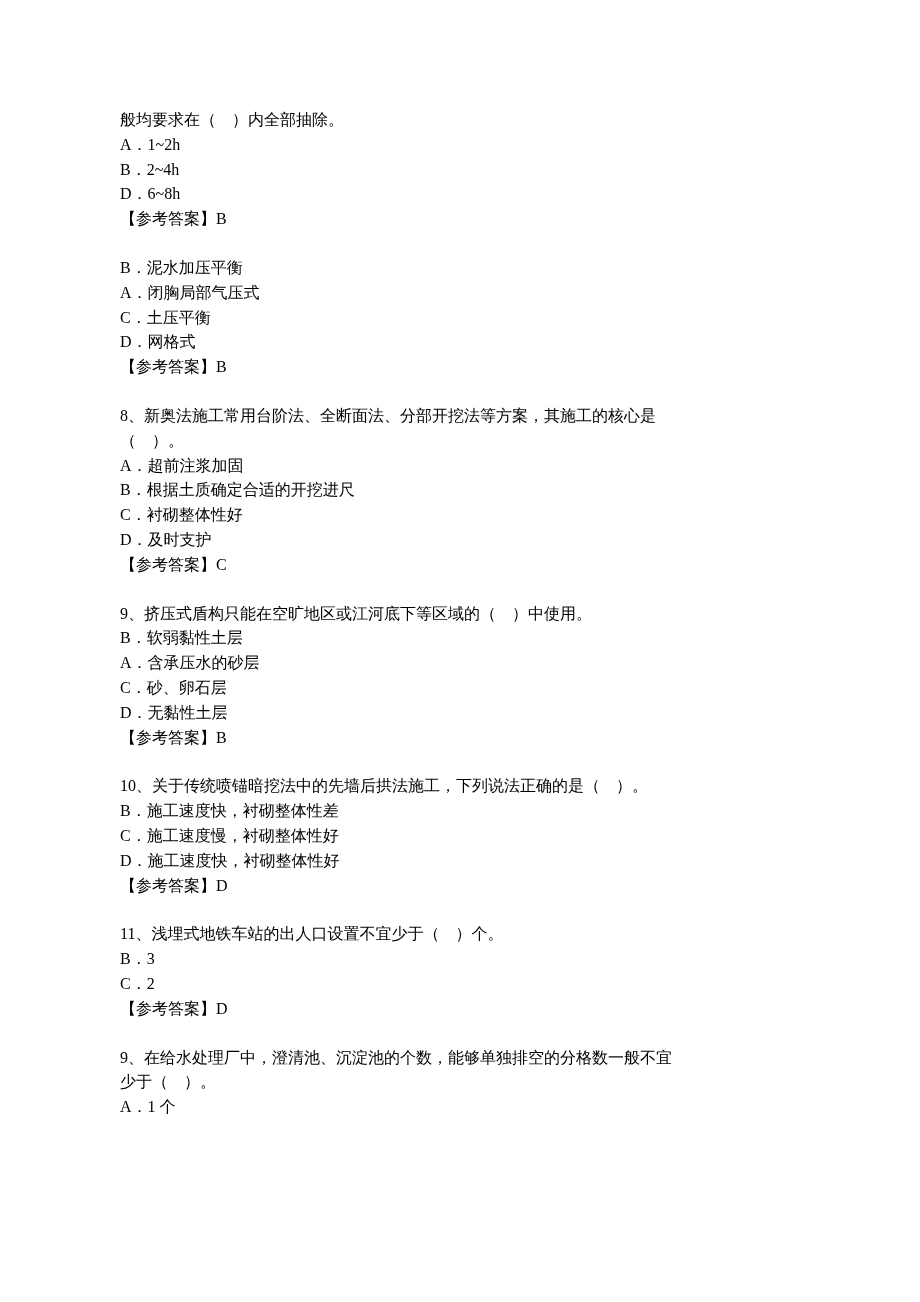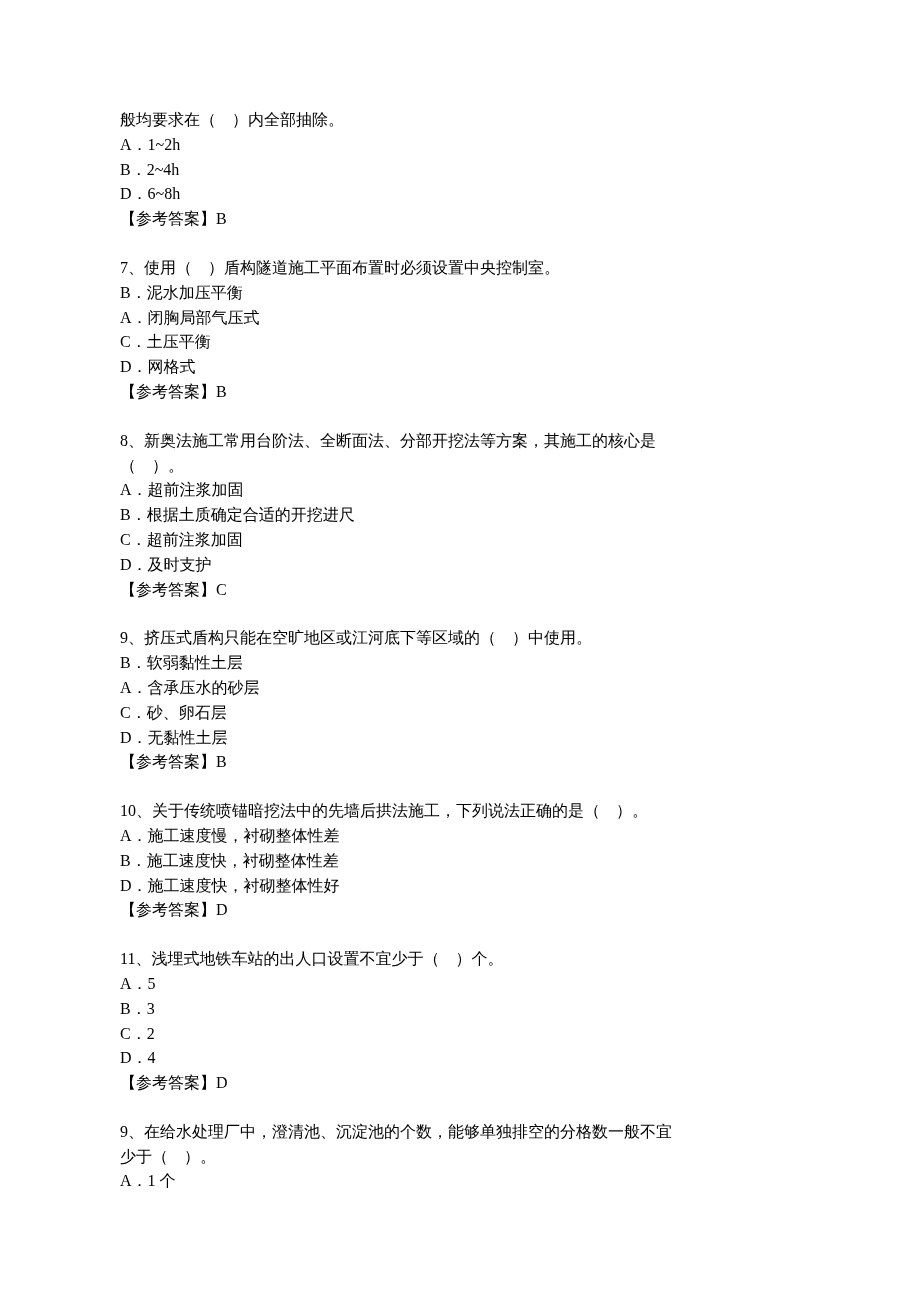--- a/index.html
+++ b/index.html
@@ -35,60 +35,57 @@
 
   <div class="q-block">
     <div class="line">般均要求在（　）内全部抽除。</div>
     <div class="line">A．1~2h</div>
     <div class="line">B．2~4h</div>
     <div class="line">D．6~8h</div>
     <div class="line">【参考答案】B</div>
   </div>
 
   <div class="q-block">
-    <div class="line">7、使用（　）盾构隧道施工平面布置时必须设置中央控制室。</div>
     <div class="line">B．泥水加压平衡</div>
     <div class="line">A．闭胸局部气压式</div>
     <div class="line">C．土压平衡</div>
     <div class="line">D．网格式</div>
     <div class="line">【参考答案】B</div>
   </div>
 
   <div class="q-block">
     <div class="line">8、新奥法施工常用台阶法、全断面法、分部开挖法等方案，其施工的核心是（　）。</div>
     <div class="line">A．超前注浆加固</div>
     <div class="line">B．根据土质确定合适的开挖进尺</div>
-    <div class="line">C．超前注浆加固</div>
+    <div class="line">C．衬砌整体性好</div>
     <div class="line">D．及时支护</div>
     <div class="line">【参考答案】C</div>
   </div>
 
   <div class="q-block">
     <div class="line">9、挤压式盾构只能在空旷地区或江河底下等区域的（　）中使用。</div>
     <div class="line">B．软弱黏性土层</div>
     <div class="line">A．含承压水的砂层</div>
     <div class="line">C．砂、卵石层</div>
     <div class="line">D．无黏性土层</div>
     <div class="line">【参考答案】B</div>
   </div>
 
   <div class="q-block">
     <div class="line">10、关于传统喷锚暗挖法中的先墙后拱法施工，下列说法正确的是（　）。</div>
-    <div class="line">A．施工速度慢，衬砌整体性差</div>
     <div class="line">B．施工速度快，衬砌整体性差</div>
+    <div class="line">C．施工速度慢，衬砌整体性好</div>
     <div class="line">D．施工速度快，衬砌整体性好</div>
     <div class="line">【参考答案】D</div>
   </div>
 
   <div class="q-block">
     <div class="line">11、浅埋式地铁车站的出人口设置不宜少于（　）个。</div>
-    <div class="line">A．5</div>
     <div class="line">B．3</div>
     <div class="line">C．2</div>
-    <div class="line">D．4</div>
     <div class="line">【参考答案】D</div>
   </div>
 
   <div class="q-block">
     <div class="line">9、在给水处理厂中，澄清池、沉淀池的个数，能够单独排空的分格数一般不宜少于（　）。</div>
     <div class="line">A．1 个</div>
   </div>
 
 </div>
 

